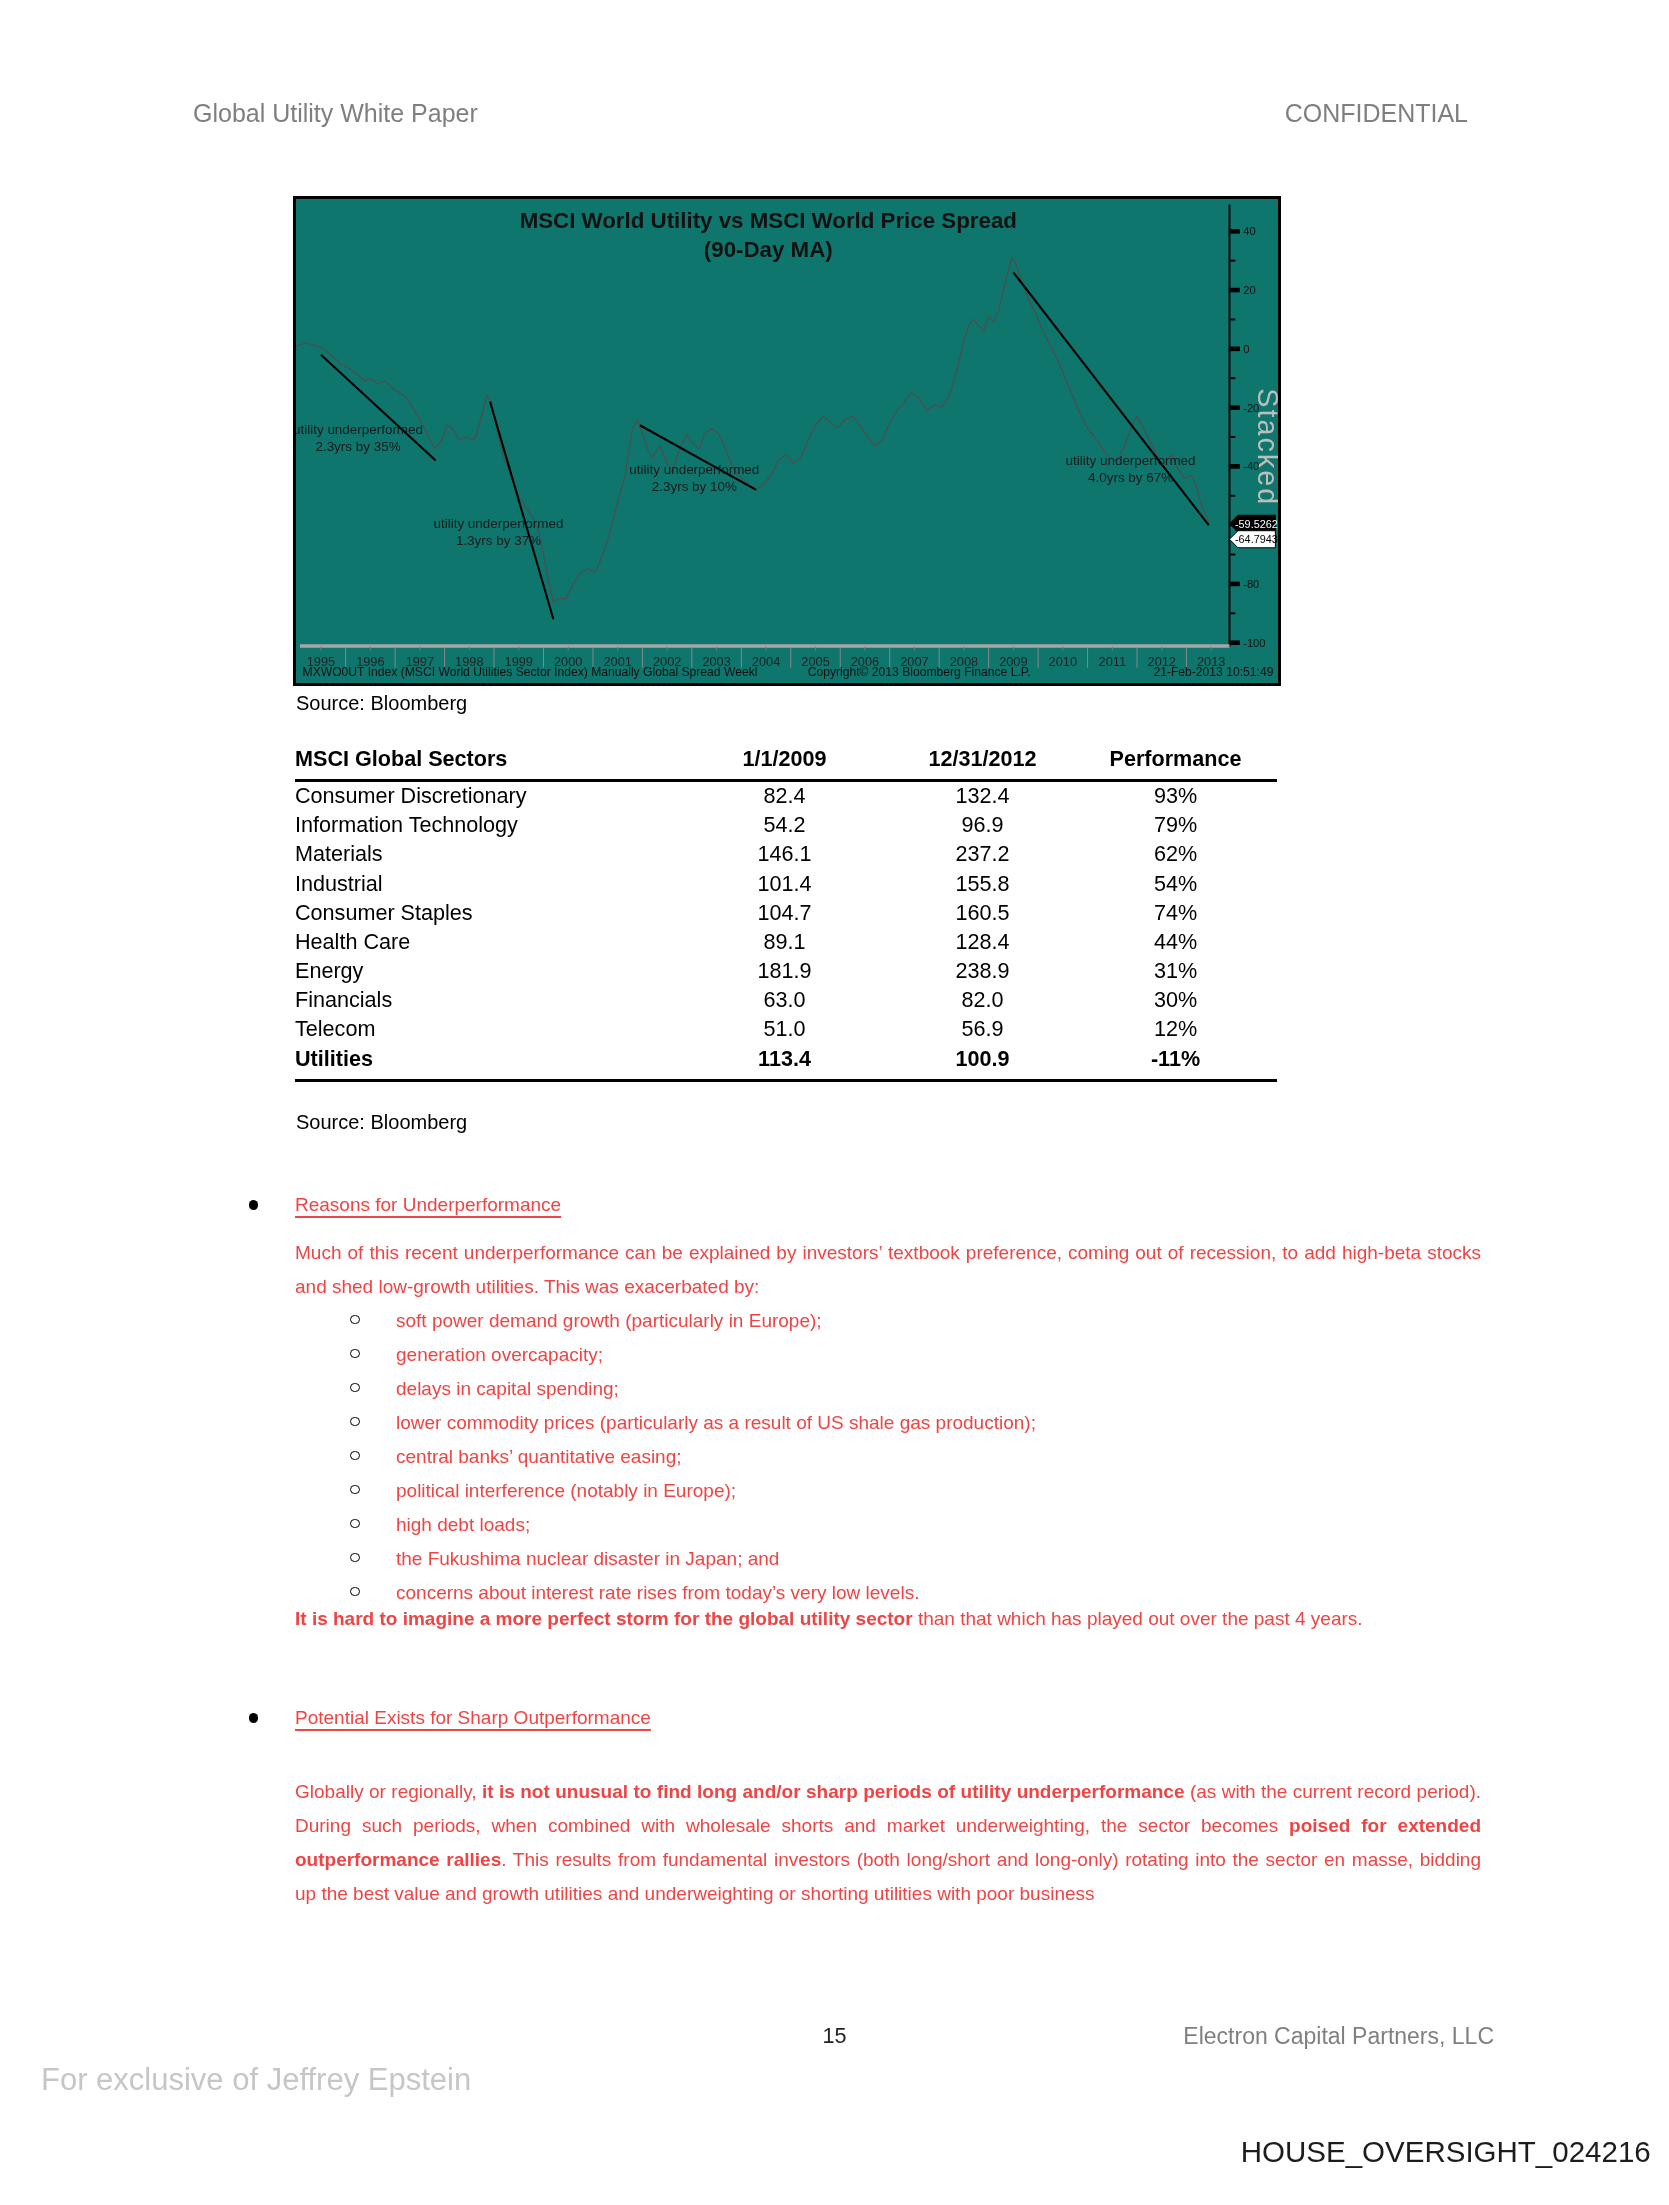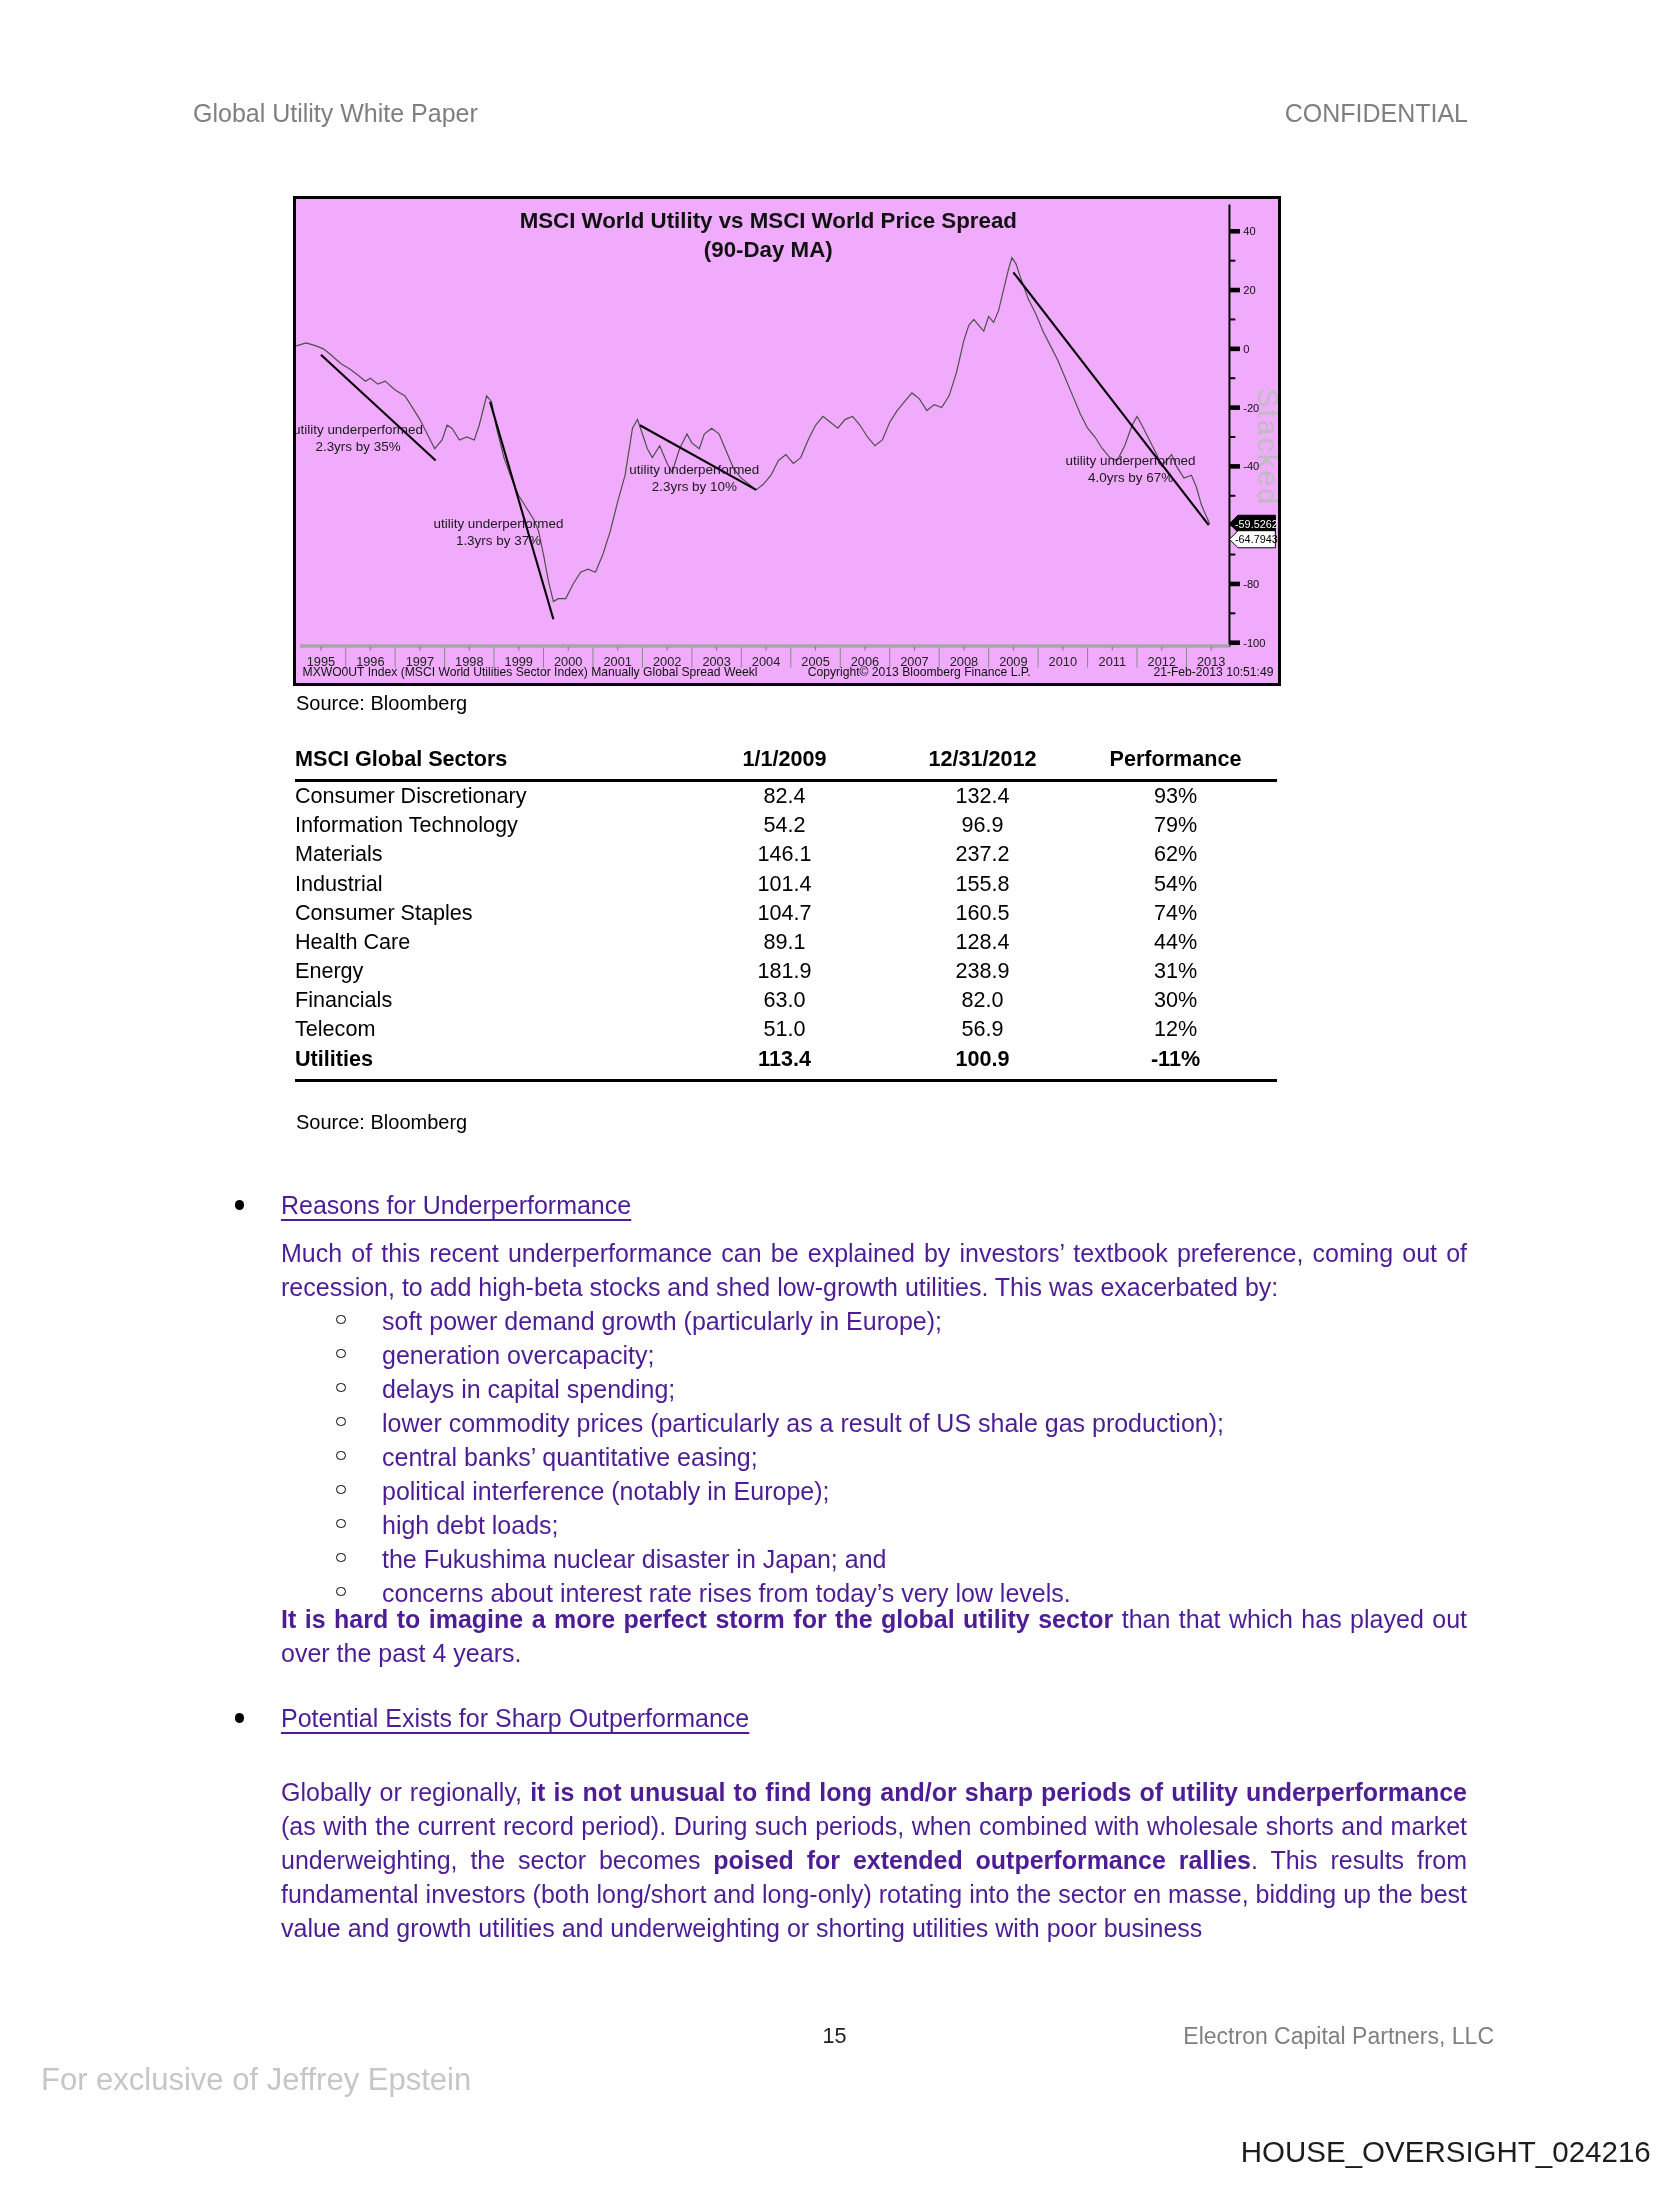--- a/index.html
+++ b/index.html
@@ -8,21 +8,21 @@
   .page {
     position:relative; width:1669px; height:2205px; background:#ffffff;
     margin:0 auto; overflow:hidden; color:#000;
   }
   .hdr { position:absolute; top:99px; font-size:25px; color:#7f7f7f; }
   .hdr-left { left:193px; }
   .hdr-right { right:201px; }
 
   .chart-box {
     position:absolute; left:293px; top:196px; width:988px; height:490px;
-    border:3.9px solid #000; background:#f0abfc;
+    border:3.9px solid #000; background:#0f766e;
   }
   .chart-box svg { width:100%; height:100%; display:block; }
   svg text { font-family:"Liberation Sans", sans-serif; }
   .ct { font-size:34px; font-weight:bold; fill:#111; text-anchor:middle; }
   .cy { font-size:17px; fill:#111; }
   .cx { font-size:19.5px; fill:#222; text-anchor:middle; }
   .ca { font-size:20.5px; fill:#1a1a1a; }
   .cf { font-size:18.5px; fill:#111; }
   .cpx { font-size:16.5px; text-anchor:middle; }
   .cstk { font-size:44px; fill:#bdbdbd; letter-spacing:3px; }
@@ -37,21 +37,21 @@
   tr.pricerow td { font-weight:bold; text-align:center; padding-bottom:5.2px; height:35px; }
   tr.pricerow td.pr-span { border-bottom:2.6px solid #000; }
   tr.headrow th { font-weight:bold; border-bottom:3.9px solid #000; padding:9.2px 0 6.5px 0; }
   tr.headrow th:first-child { text-align:left; }
   tr.headrow th { text-align:center; }
   tr.datarow td { padding:3.3px 0 3.9px 0; text-align:center; line-height:22px; }
   tr.datarow td:first-child { text-align:left; }
   tr.datarow.last td { font-weight:bold; border-bottom:3.9px solid #000; padding-bottom:9px; }
   col.c1{width:383px;} col.c2{width:213px;} col.c3{width:183px;} col.c4{width:203px;}
 
-  .blk { position:absolute; left:281px; width:1186px; font-size:25px; line-height:34px; color:#4c1d95; }
+  .blk { position:absolute; left:295px; width:1186px; font-size:19px; line-height:34px; color:#ef4444; }
   .bullet-dot {
     position:absolute; left:-46px; top:12.4px; width:9.2px; height:9.2px;
     border-radius:50%; background:#000;
   }
   .bh { text-decoration:underline; text-underline-offset:4.6px; text-decoration-thickness:2px; }
   .just { text-align:justify; text-align-last:left; }
   .b { font-weight:bold; }
   ul.olist { list-style:none; }
   ul.olist li { position:relative; padding-left:101px; line-height:34px; }
   ul.olist .oc {

